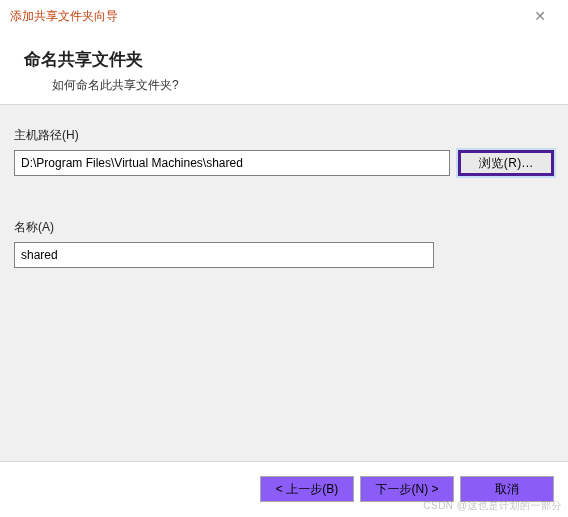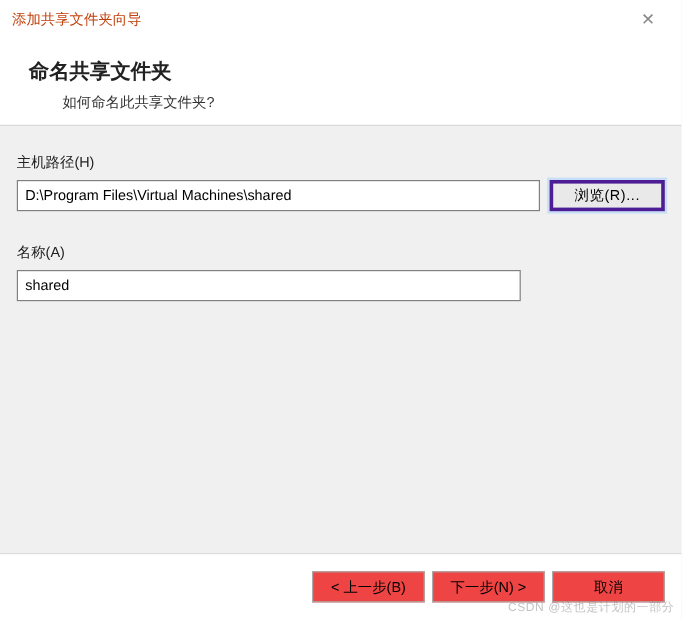--- a/index.html
+++ b/index.html
@@ -34,21 +34,21 @@
     .header-title { font-size: 17px; font-weight: bold; color: #222; margin-bottom: 6px; }
     .header-sub { font-size: 12px; color: #333; padding-left: 28px; }
     .content-area {
       border-top: 1px solid #d9d9d9;
       border-bottom: 1px solid #d9d9d9;
       background: #f0f0f0;
       padding: 22px 14px 14px 14px;
       height: 358px;
     }
     .field-label { font-size: 12px; color: #222; margin-bottom: 6px; }
-    .row { display: flex; align-items: stretch; gap: 8px; margin-bottom: 26px; }
+    .row { display: flex; align-items: stretch; gap: 8px; margin-bottom: 43px; }
     .text-input {
       flex: 1;
       height: 26px;
       border: 1px solid #808080;
       background: #fff;
       padding: 0 6px;
       font-size: 12px;
       font-family: "Segoe UI", Tahoma, sans-serif;
       outline: none;
     }
@@ -68,21 +68,21 @@
       display: flex;
       justify-content: flex-end;
       gap: 6px;
       padding: 14px 14px 0 14px;
       background: #fff;
     }
     .footer-btn {
       min-width: 94px;
       height: 26px;
       border: 1px solid #aaa;
-      background: #ef4444;
+      background: #8b5cf6;
       cursor: pointer;
       font-size: 12px;
       font-family: inherit;
       padding: 0 10px;
     }
     .watermark {
       position: absolute;
       right: 6px; bottom: 4px;
       color: rgba(120,120,120,0.45);
       font-size: 10px;

